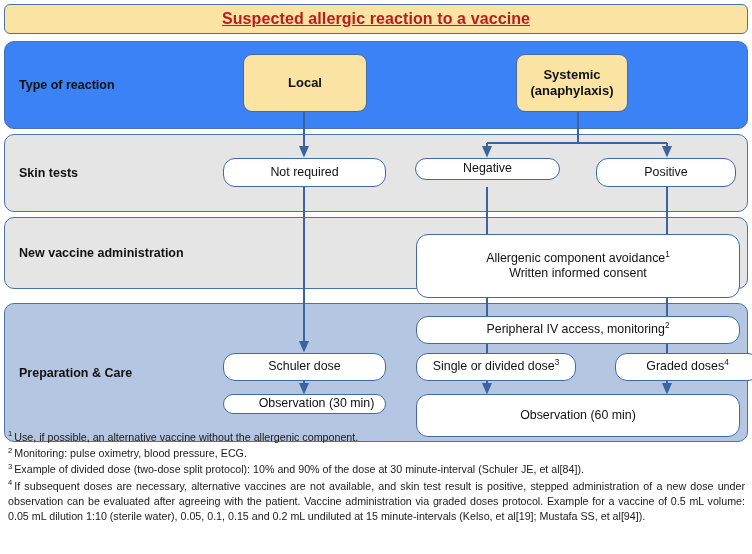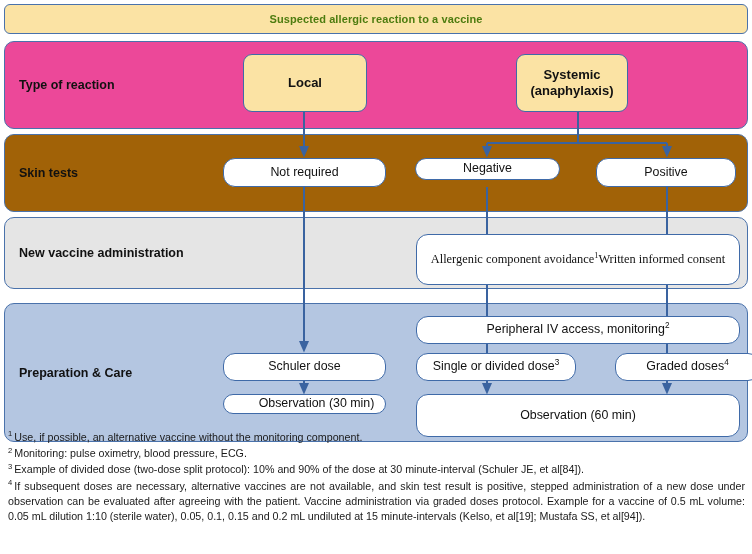--- a/index.html
+++ b/index.html
@@ -5,30 +5,30 @@
   html,body{margin:0;padding:0;background:#ffffff;}
   body{width:752px;height:554px;position:relative;
        font-family:"Liberation Sans",sans-serif;color:#1a1a1a;
        -webkit-font-smoothing:antialiased;}
   #stage{position:absolute;left:0;top:0;width:752px;height:554px;overflow:hidden;}
 
   
   .header-box{position:absolute;left:4px;top:4px;width:744px;height:30px;
     box-sizing:border-box;background:#fbe3a4;border:1.6px solid #4a72ab;
     border-radius:6px;display:flex;align-items:center;justify-content:center;}
-  .header-box span{font-size:11px;font-weight:bold;letter-spacing:.1px;color:#4d7c0f;}
+  .header-box span{font-size:16px;font-weight:bold;letter-spacing:.1px;color:#b91c1c;text-decoration:underline;}
 
   
   .band{position:absolute;left:4px;width:744px;box-sizing:border-box;
     border:1.4px solid #4a72ab;border-radius:10px;}
   .band-label{position:absolute;left:14px;top:50%;transform:translateY(-50%);
     font-size:12.5px;font-weight:bold;color:#111;white-space:nowrap;}
 
-  .band1{top:41px;height:88px;background:#ec4899;}
-  .band2{top:134px;height:78px;background:#a16207;}
+  .band1{top:41px;height:88px;background:#3b82f6;}
+  .band2{top:134px;height:78px;background:#e5e5e5;}
   .band3{top:217px;height:72px;background:#e5e5e5;}
   .band4{top:303px;height:139px;background:#b4c6e1;padding-left:34px;}
 
   
   .node{position:absolute;box-sizing:border-box;border:1.6px solid #3f6aa8;
     border-radius:12px;background:#ffffff;display:flex;align-items:center;
     justify-content:center;text-align:center;font-size:12.4px;line-height:1.22;
     color:#111;z-index:4;padding:0 4px;}
   .node.yellow{background:#fbe3a4;font-weight:bold;font-size:13px;border-radius:9px;}
   .node .sup{font-size:8.2px;vertical-align:super;line-height:0;}
@@ -111,21 +111,21 @@
   <div class="node" style="left:223px;top:158px;width:163px;height:29px;">
     <span>Not required</span>
   </div>
   <div class="node" style="left:415px;top:158px;width:145px;height:22px;">
     <span>Negative</span>
   </div>
   <div class="node" style="left:596px;top:158px;width:140px;height:29px;">
     <span>Positive</span>
   </div>
 
-  <div class="node" style="left:416px;top:234px;width:324px;height:51px;flex-direction:row;font-family:Liberation Serif, serif;">
+  <div class="node" style="left:416px;top:234px;width:324px;height:64px;flex-direction:column;">
     <span class="two-line"><span>Allergenic component avoidance</span><span class="sup">1</span></span>
     <span class="two-line">Written informed consent</span>
   </div>
 
   <div class="node" style="left:416px;top:316px;width:324px;height:28px;">
     <span><span>Peripheral IV access, monitoring</span><span class="sup">2</span></span>
   </div>
   <div class="node" style="left:223px;top:353px;width:163px;height:28px;">
     <span>Schuler dose</span>
   </div>
@@ -136,19 +136,19 @@
     <span><span>Graded doses</span><span class="sup">4</span></span>
   </div>
   <div class="node" style="left:223px;top:394px;width:163px;height:20px;padding-left:28px;">
     <span>Observation (30 min)</span>
   </div>
   <div class="node" style="left:416px;top:394px;width:324px;height:43px;">
     <span>Observation (60 min)</span>
   </div>
 
   <div class="notes">
-    <p class="note"><span class="sup">1</span><span>Use, if possible, an alternative vaccine without the monitoring component.</span></p>
+    <p class="note"><span class="sup">1</span><span>Use, if possible, an alternative vaccine without the allergenic component.</span></p>
     <p class="note"><span class="sup">2</span><span>Monitoring: pulse oximetry, blood pressure, ECG.</span></p>
     <p class="note"><span class="sup">3</span><span>Example of divided dose (two-dose split protocol): 10% and 90% of the dose at 30 minute-interval (Schuler JE, et al[84]).</span></p>
     <p class="note justify"><span class="sup">4</span><span>If subsequent doses are necessary, alternative vaccines are not available, and skin test result is positive, stepped administration of a new dose under observation can be evaluated after agreeing with the patient. Vaccine administration via graded doses protocol. Example for a vaccine of 0.5 mL volume: 0.05 mL dilution 1:10 (sterile water), 0.05, 0.1, 0.15 and 0.2 mL undiluted at 15 minute-intervals (Kelso, et al[19]; Mustafa SS, et al[94]).</span></p>
   </div>
 
 </div>
 
 </body></html>

